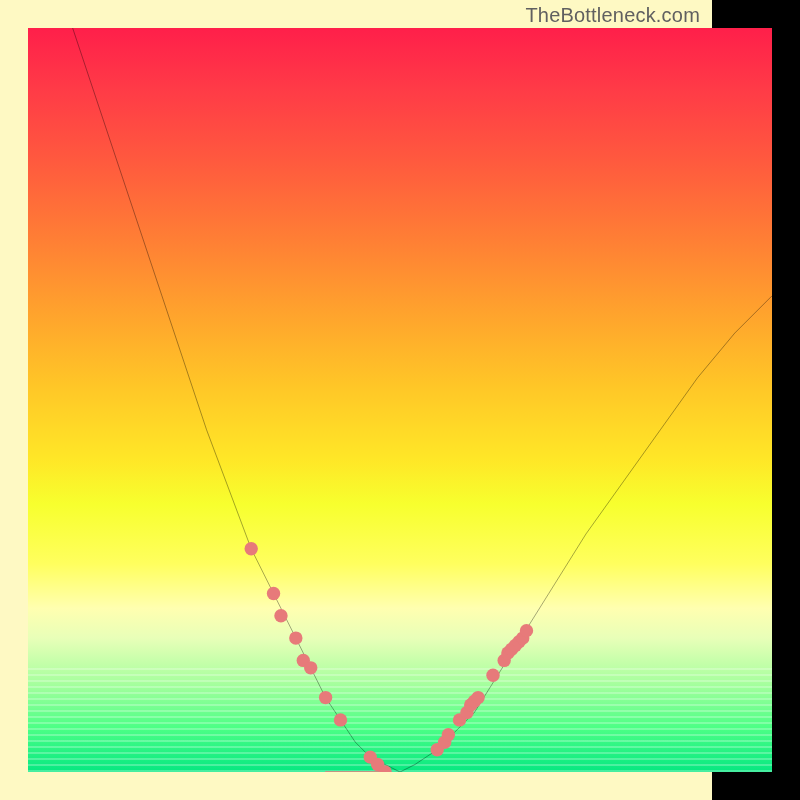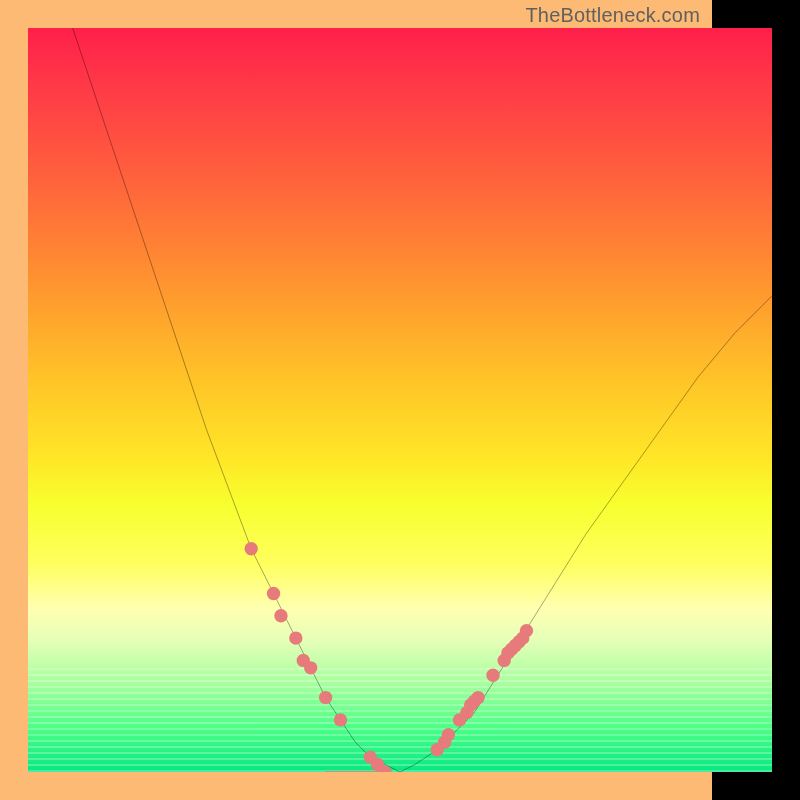--- a/index.html
+++ b/index.html
@@ -10,21 +10,21 @@
     background: #000;
     overflow: hidden;
     font-family: Arial, Helvetica, sans-serif;
   }
   .frame {
     position: absolute;
     top: 0;
     left: 0;
     width: 712px;
     height: 800px;
-    background: #fdba74;
+    background: #fef9c3;
   }
   .plot-area {
     position: absolute;
     top: 28px;
     left: 28px;
     width: 744px;
     height: 744px;
     
     background: linear-gradient(
       to bottom,

